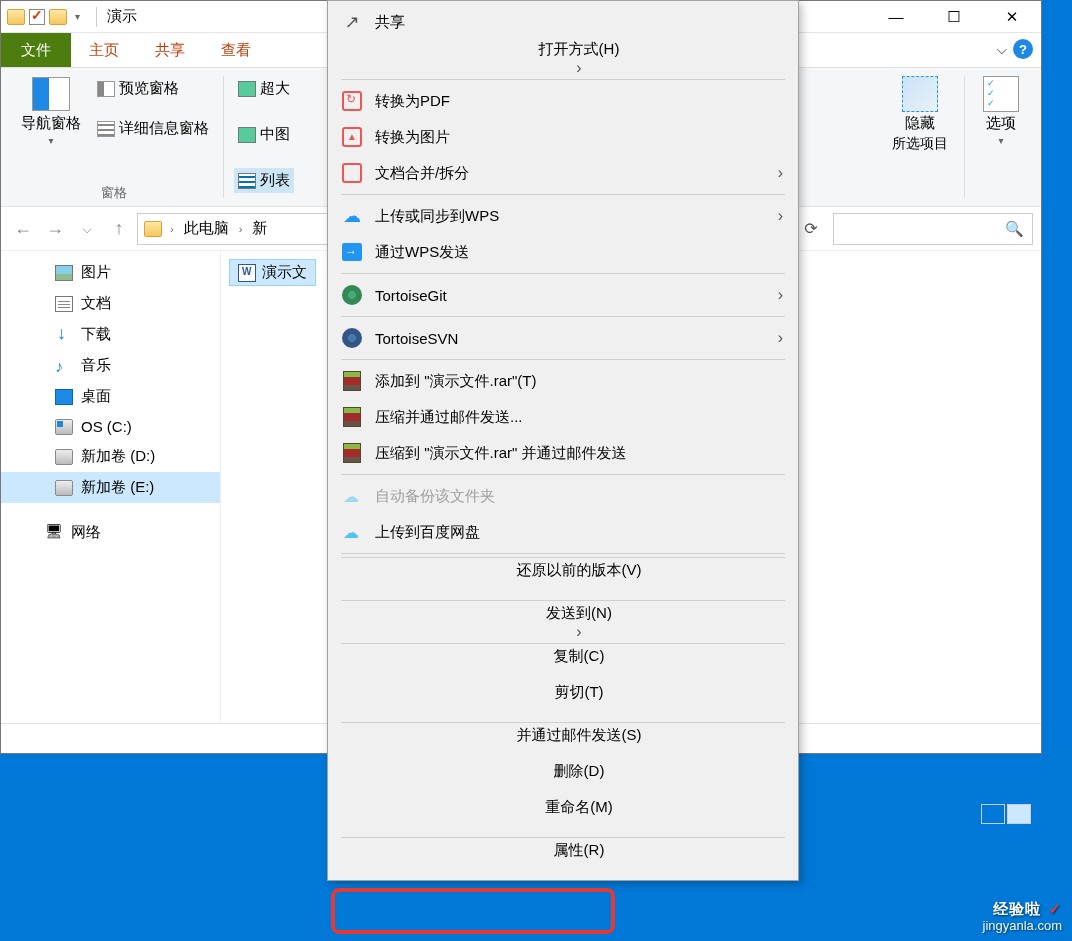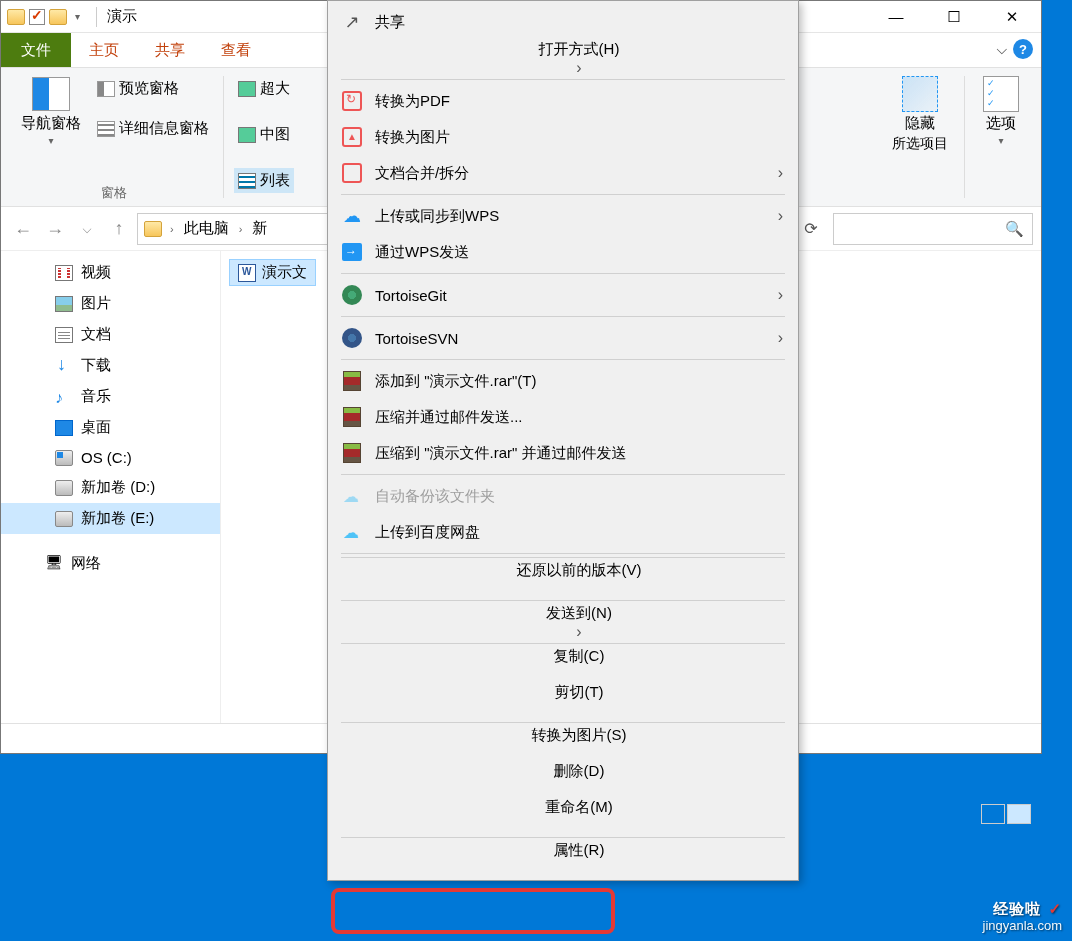--- a/index.html
+++ b/index.html
@@ -221,24 +221,20 @@
     </div>
     <div class="refresh">⟳</div>
     <div class="search">
         <span>🔍</span>
       </div>
   </div>
 
   <div class="body">
     <div class="tree">
       <div class="node">
-          <div class="ticon ti-video"></div>
-          <span>视频</span>
-        </div>
-      <div class="node">
           <div class="ticon ti-pic"></div>
           <span>图片</span>
         </div>
       <div class="node">
           <div class="ticon ti-doc"></div>
           <span>文档</span>
         </div>
       <div class="node">
           <div class="ticon ti-dl"></div>
           <span>下载</span>
@@ -393,21 +389,21 @@
     </div>
   <div class="cmsep"></div>
   <div class="row noico">
       <span class="txt">复制(C)</span>
     </div>
   <div class="row noico">
       <span class="txt">剪切(T)</span>
     </div>
   <div class="cmsep"></div>
   <div class="row noico">
-      <span class="txt">转换为图片(S)</span>
+      <span class="txt">并通过邮件发送(S)</span>
     </div>
   <div class="row noico">
       <span class="txt">删除(D)</span>
     </div>
   <div class="row noico">
       <span class="txt">重命名(M)</span>
     </div>
   <div class="cmsep"></div>
   <div class="row noico">
       <span class="txt">属性(R)</span>

